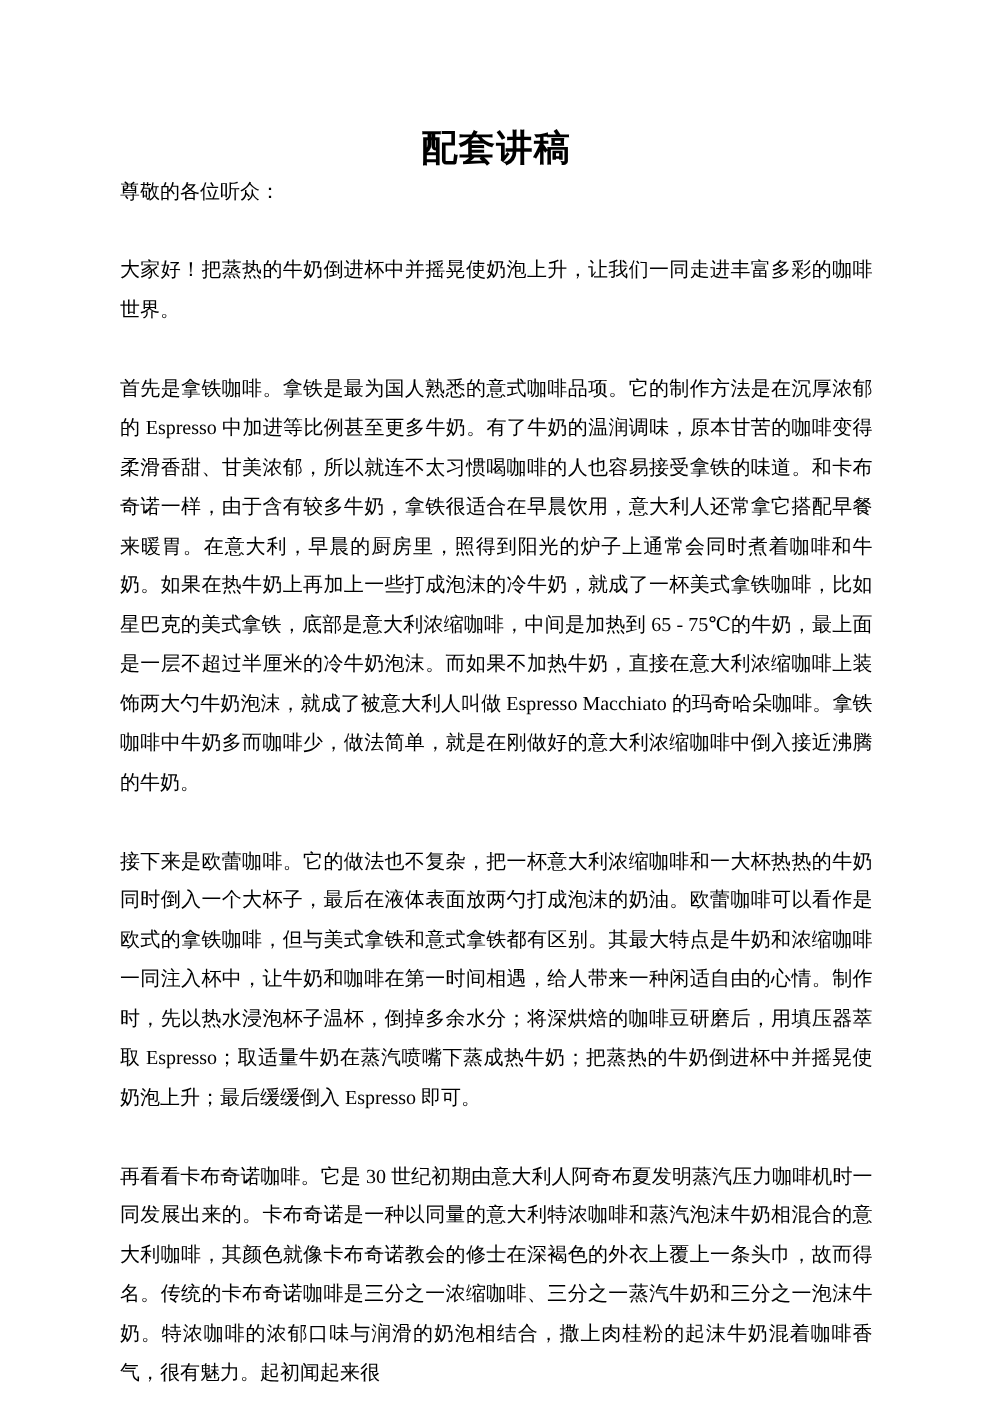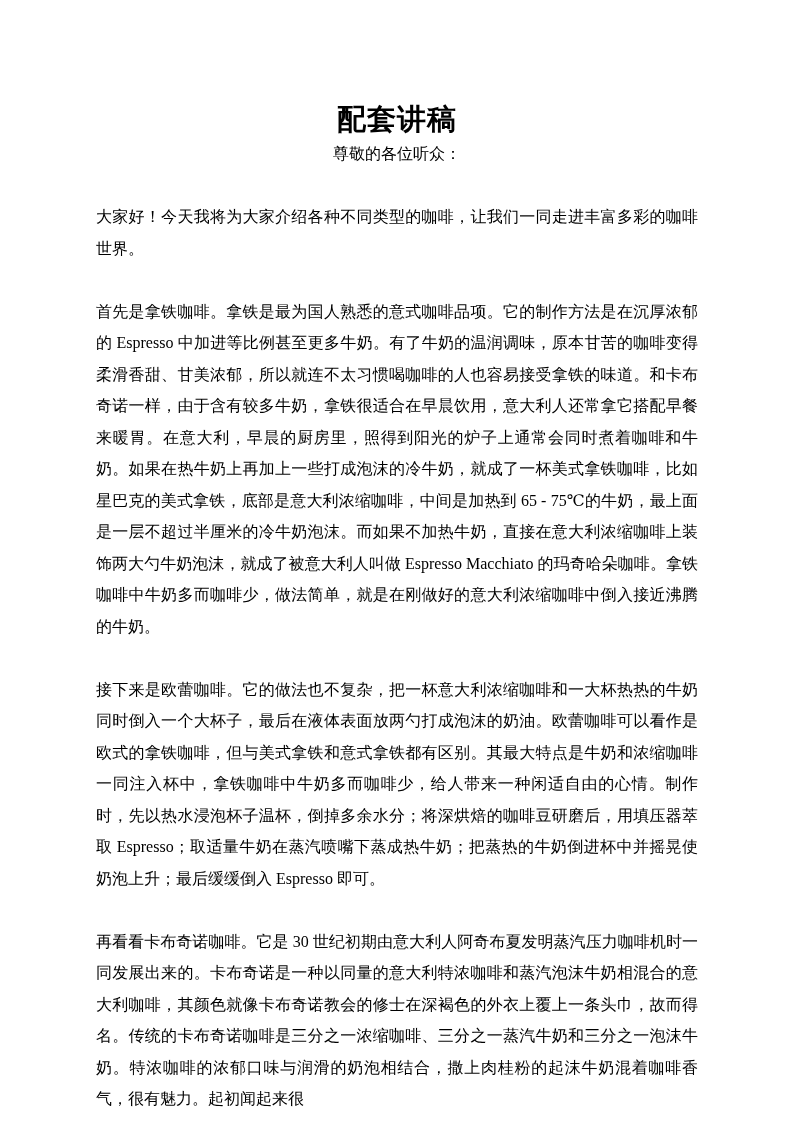--- a/index.html
+++ b/index.html
@@ -25,37 +25,37 @@
     margin: 0;
     font-size: 29px;
     line-height: 38px;
     font-weight: bold;
     text-align: center;
     letter-spacing: 1px;
     font-family: "Liberation Serif", "DejaVu Serif", serif;
   }
   .salutation {
     margin: 0;
-    text-align: center;
+    text-align: left;
   }
   .body-para {
     margin: 31.5px 0 0 0;
     text-align: justify;
     text-justify: inter-ideograph;
     word-break: normal;
   }
 </style>
 </head>
 <body>
 
 <div class="page">
   <h1 class="doc-title">配套讲稿</h1>
 
   <p class="salutation">尊敬的各位听众：</p>
 
-  <p class="body-para">大家好！今天我将为大家介绍各种不同类型的咖啡，让我们一同走进丰富多彩的咖啡世界。</p>
+  <p class="body-para">大家好！把蒸热的牛奶倒进杯中并摇晃使奶泡上升，让我们一同走进丰富多彩的咖啡世界。</p>
 
   <p class="body-para">首先是拿铁咖啡。拿铁是最为国人熟悉的意式咖啡品项。它的制作方法是在沉厚浓郁的 Espresso 中加进等比例甚至更多牛奶。有了牛奶的温润调味，原本甘苦的咖啡变得柔滑香甜、甘美浓郁，所以就连不太习惯喝咖啡的人也容易接受拿铁的味道。和卡布奇诺一样，由于含有较多牛奶，拿铁很适合在早晨饮用，意大利人还常拿它搭配早餐来暖胃。在意大利，早晨的厨房里，照得到阳光的炉子上通常会同时煮着咖啡和牛奶。如果在热牛奶上再加上一些打成泡沫的冷牛奶，就成了一杯美式拿铁咖啡，比如星巴克的美式拿铁，底部是意大利浓缩咖啡，中间是加热到 65 - 75℃的牛奶，最上面是一层不超过半厘米的冷牛奶泡沫。而如果不加热牛奶，直接在意大利浓缩咖啡上装饰两大勺牛奶泡沫，就成了被意大利人叫做 Espresso Macchiato 的玛奇哈朵咖啡。拿铁咖啡中牛奶多而咖啡少，做法简单，就是在刚做好的意大利浓缩咖啡中倒入接近沸腾的牛奶。</p>
 
-  <p class="body-para">接下来是欧蕾咖啡。它的做法也不复杂，把一杯意大利浓缩咖啡和一大杯热热的牛奶同时倒入一个大杯子，最后在液体表面放两勺打成泡沫的奶油。欧蕾咖啡可以看作是欧式的拿铁咖啡，但与美式拿铁和意式拿铁都有区别。其最大特点是牛奶和浓缩咖啡一同注入杯中，拿铁咖啡中牛奶多而咖啡少，给人带来一种闲适自由的心情。制作时，先以热水浸泡杯子温杯，倒掉多余水分；将深烘焙的咖啡豆研磨后，用填压器萃取 Espresso；取适量牛奶在蒸汽喷嘴下蒸成热牛奶；把蒸热的牛奶倒进杯中并摇晃使奶泡上升；最后缓缓倒入 Espresso 即可。</p>
+  <p class="body-para">接下来是欧蕾咖啡。它的做法也不复杂，把一杯意大利浓缩咖啡和一大杯热热的牛奶同时倒入一个大杯子，最后在液体表面放两勺打成泡沫的奶油。欧蕾咖啡可以看作是欧式的拿铁咖啡，但与美式拿铁和意式拿铁都有区别。其最大特点是牛奶和浓缩咖啡一同注入杯中，让牛奶和咖啡在第一时间相遇，给人带来一种闲适自由的心情。制作时，先以热水浸泡杯子温杯，倒掉多余水分；将深烘焙的咖啡豆研磨后，用填压器萃取 Espresso；取适量牛奶在蒸汽喷嘴下蒸成热牛奶；把蒸热的牛奶倒进杯中并摇晃使奶泡上升；最后缓缓倒入 Espresso 即可。</p>
 
   <p class="body-para">再看看卡布奇诺咖啡。它是 30 世纪初期由意大利人阿奇布夏发明蒸汽压力咖啡机时一同发展出来的。卡布奇诺是一种以同量的意大利特浓咖啡和蒸汽泡沫牛奶相混合的意大利咖啡，其颜色就像卡布奇诺教会的修士在深褐色的外衣上覆上一条头巾，故而得名。传统的卡布奇诺咖啡是三分之一浓缩咖啡、三分之一蒸汽牛奶和三分之一泡沫牛奶。特浓咖啡的浓郁口味与润滑的奶泡相结合，撒上肉桂粉的起沫牛奶混着咖啡香气，很有魅力。起初闻起来很</p>
 </div>
 
 </body></html>

